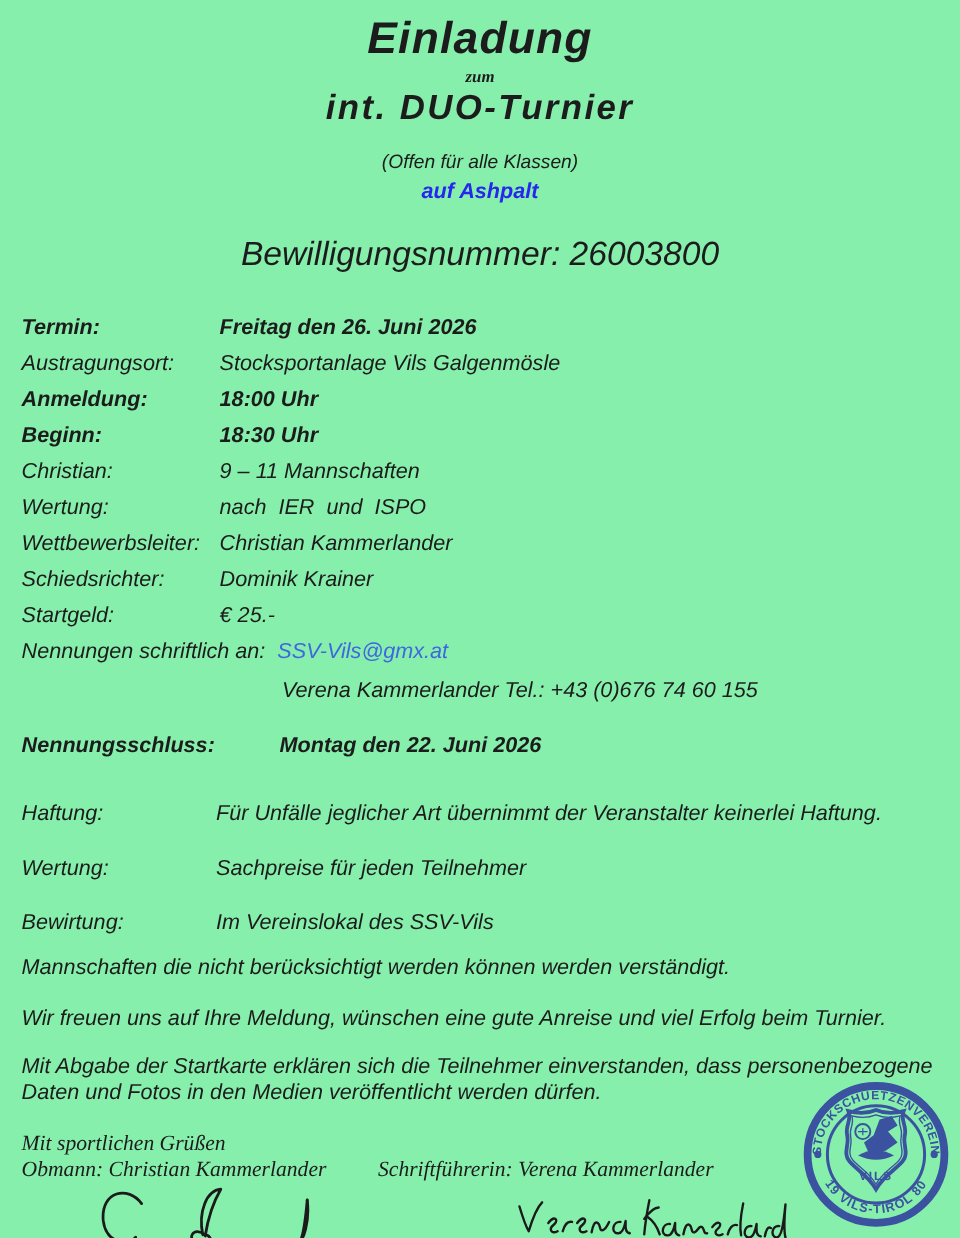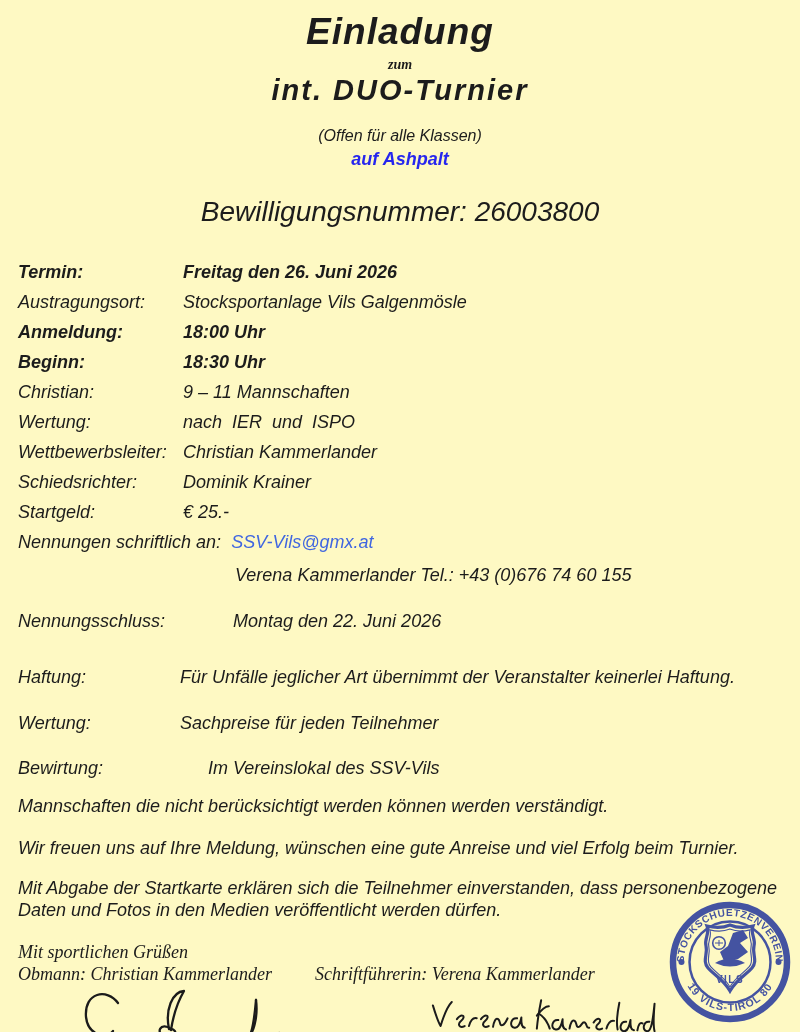--- a/index.html
+++ b/index.html
@@ -1,17 +1,17 @@
 <!DOCTYPE html>
 <html><head>
 <meta charset="utf-8">
 <style>
   html,body { margin:0; padding:0; background:#fff; }
   .page {
-    position:relative; width:800px; height:1032px; background:#fef9c3;
+    position:relative; width:800px; height:1032px; background:#86efac;
     font-family:"Liberation Sans", sans-serif; font-style:italic; color:#1c1c1c;
     overflow:hidden;
   }
   
   .header { text-align:center; padding-top:13px; }
   .title1 { font-size:37px; font-weight:bold; letter-spacing:1px; line-height:1.05; }
   .zum { font-size:14px; font-weight:bold; margin-top:5px;font-family:Liberation Serif, serif; }
   .title2 { font-size:29px; font-weight:bold; letter-spacing:2px; margin-top:1px; }
   .classes { font-size:16px; margin-top:20px; }
   .surface { font-size:18px; font-weight:bold; color:#2626ee; margin-top:4px; }
@@ -22,29 +22,29 @@
   .drow { display:flex; line-height:30px; }
   .drow.bold { font-weight:bold; }
   .dlabel { width:165px; flex:none; }
   .dvalue { white-space:pre-wrap; }
 
   .entries-line { display:flex; line-height:30px; }
   .entries-label { flex:none; }
   .email-link { color:#4066e0; text-decoration:none; margin-left:10px; }
   .phone-line { margin-left:217px; line-height:30px; margin-top:3px; }
 
-  .deadline-row { display:flex; margin-top:16px; line-height:30px; font-weight:normal; }
+  .deadline-row { display:flex; margin-top:16px; line-height:30px; font-weight:bold; }
   .deadline-label { width:215px; flex:none; }
 
   .inforow { display:flex; line-height:22px; }
   .inforow .ilabel { width:162px; flex:none; }
   .inforow .ivalue { max-width:585px; }
   .inforow.haftung  { margin-top:30px; }
   .inforow.preise   { margin-top:24px; }
-  .inforow.bewirtung{ margin-top:23px;gap:28px; }
+  .inforow.bewirtung{ margin-top:23px; }
 
   .para { padding:0 18px; font-size:18px; line-height:22px; max-width:790px; }
   .para.p1 { margin-top:16px; }
   .para.p2 { margin-top:20px; }
   .para.p3 { margin-top:18px; }
 
   
   .footer { font-family:"Liberation Serif", serif; font-style:italic; font-size:18px;
             padding:0 18px; margin-top:20px; }
   .greeting { line-height:22px; }

